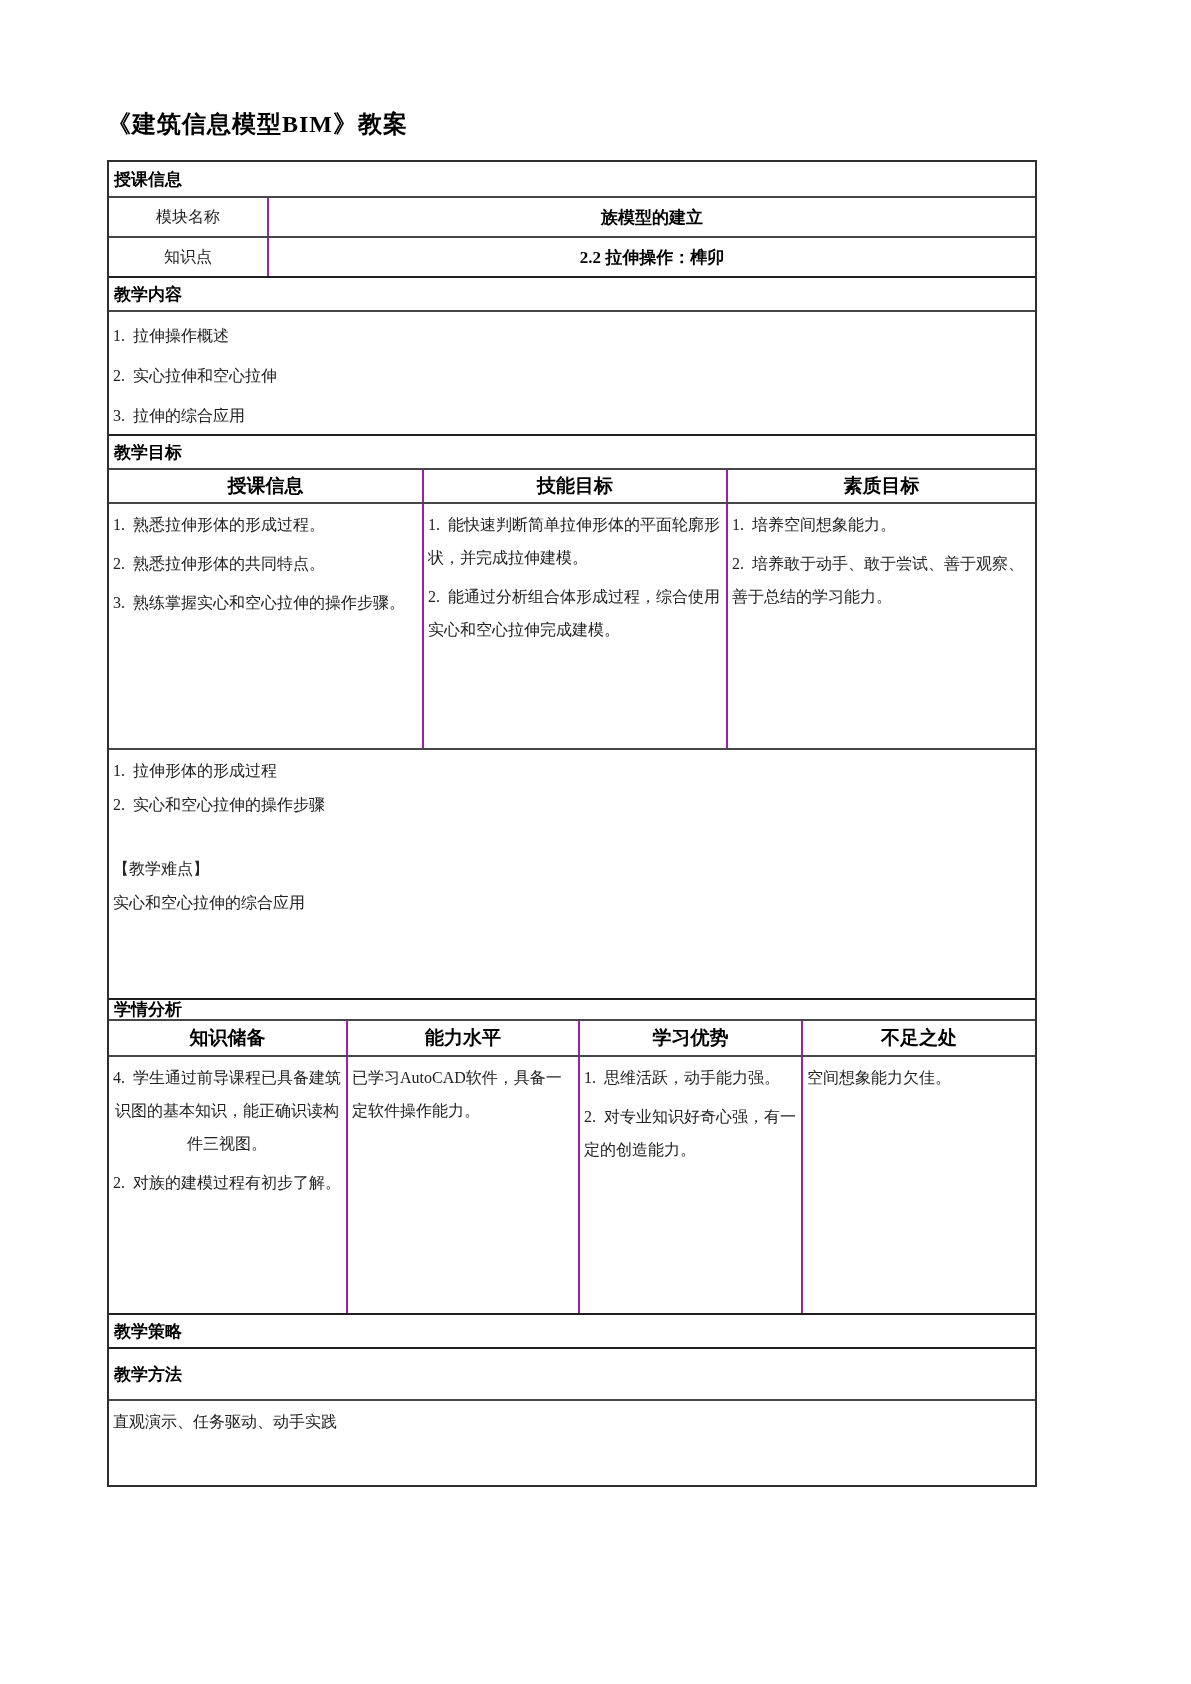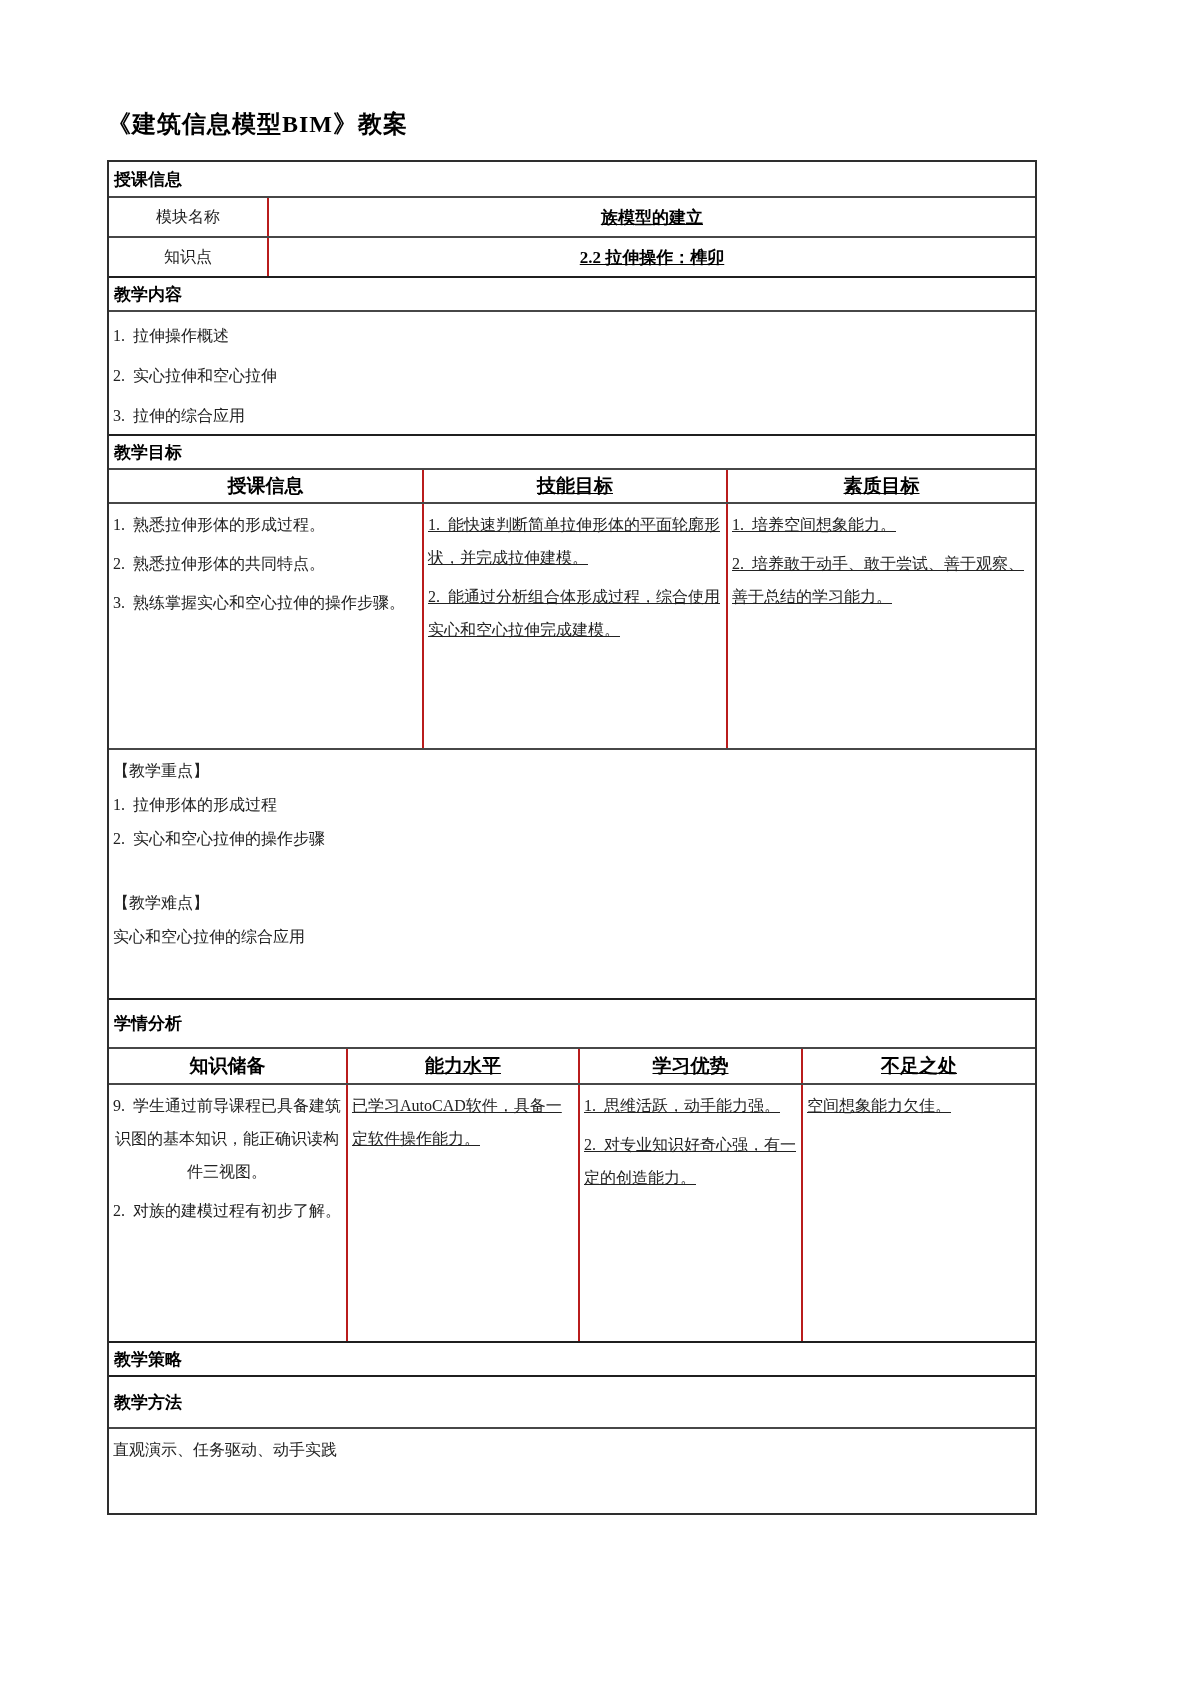--- a/index.html
+++ b/index.html
@@ -41,21 +41,21 @@
     font-weight:bold;
     font-size:17px;
     color:#000;
     width:100%;
     font-family:"Liberation Sans","DejaVu Sans",sans-serif;
   }
   .cell{
     box-sizing:border-box;
     overflow:hidden;
   }
-  .cell + .cell{border-left:2px solid #b91c1c;text-decoration:underline;}
+  .cell + .cell{border-left:2px solid #a21caf;}
   .label-cell{
     width:158px;
     display:flex;align-items:center;justify-content:center;
     font-size:16px;color:#222;
   }
   .value-cell{
     flex:1;
     display:flex;align-items:center;justify-content:center;
     font-size:17px;font-weight:bold;color:#000;
   }
@@ -132,40 +132,39 @@
         <div class="li">2.  能通过分析组合体形成过程，综合使用实心和空心拉伸完成建模。</div>
       </div>
       <div class="cell body-cell c3-3">
         <div class="li">1.  培养空间想象能力。</div>
         <div class="li">2.  培养敢于动手、敢于尝试、善于观察、善于总结的学习能力。</div>
       </div>
     </div>
 
     <div class="row" style="height:250px">
       <div class="cell content-cell">
-        <div class="li">【教学重点】</div>
         <div class="li">1.  拉伸形体的形成过程</div>
         <div class="li">2.  实心和空心拉伸的操作步骤</div>
         <div class="li gap-top">【教学难点】</div>
         <div class="li">实心和空心拉伸的综合应用</div>
       </div>
     </div>
 
-    <div class="row sec" style="height:49px">
+    <div class="row sec" style="height:21px">
       <div class="sec-header">学情分析</div>
     </div>
     <div class="row" style="height:36px">
       <div class="cell col-header c4-1">知识储备</div>
       <div class="cell col-header c4-2">能力水平</div>
       <div class="cell col-header c4-3">学习优势</div>
       <div class="cell col-header c4-4">不足之处</div>
     </div>
     <div class="row" style="height:258px">
       <div class="cell body-cell c4-1">
-        <div class="li">9.  学生通过前导课程已具备建筑识图的基本知识，能正确识读构件三视图。</div>
+        <div class="li">4.  学生通过前导课程已具备建筑识图的基本知识，能正确识读构件三视图。</div>
         <div class="li">2.  对族的建模过程有初步了解。</div>
       </div>
       <div class="cell body-cell c4-2">
         <div class="li">已学习AutoCAD软件，具备一定软件操作能力。</div>
       </div>
       <div class="cell body-cell c4-3">
         <div class="li">1.  思维活跃，动手能力强。</div>
         <div class="li">2.  对专业知识好奇心强，有一定的创造能力。</div>
       </div>
       <div class="cell body-cell c4-4">

